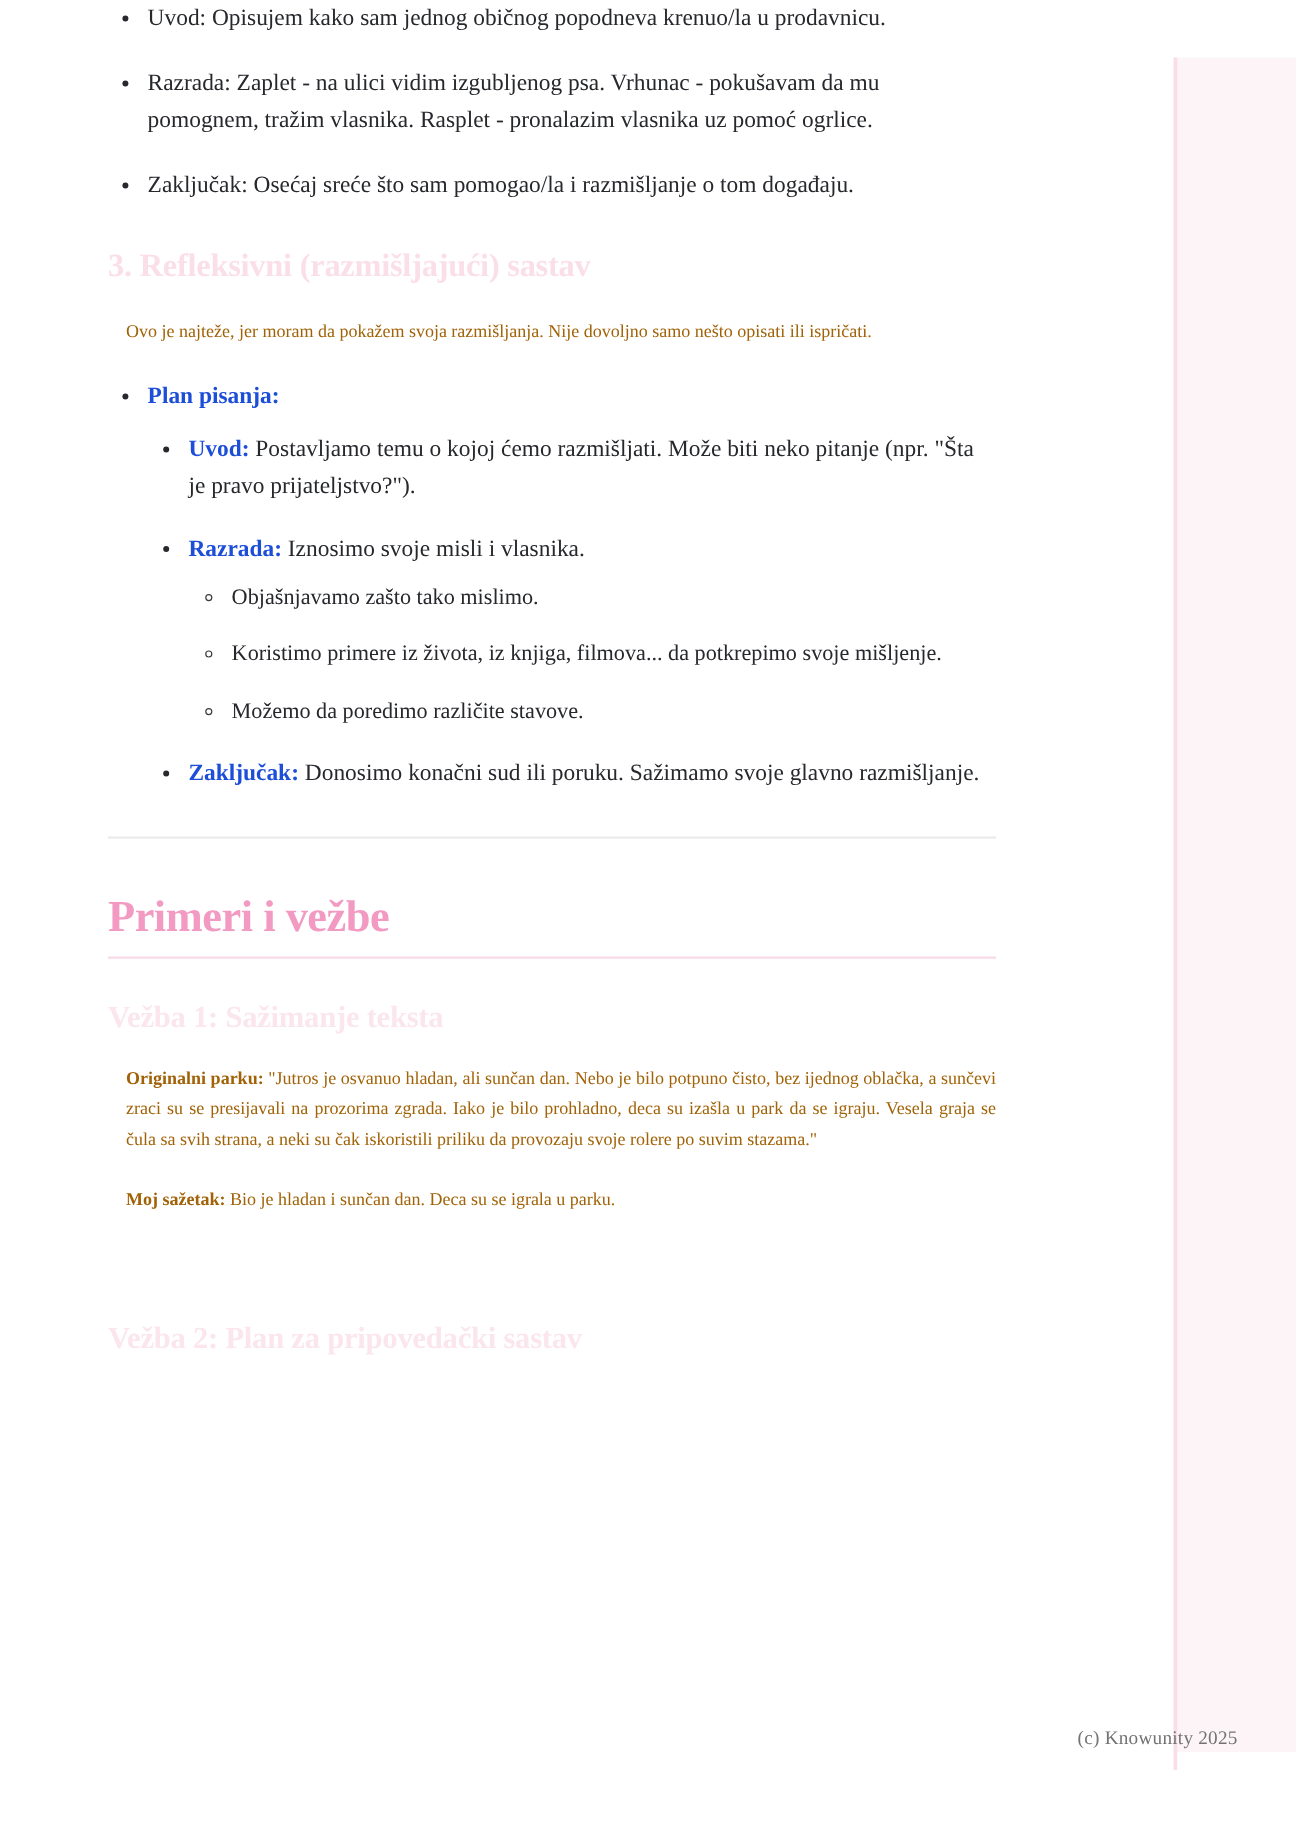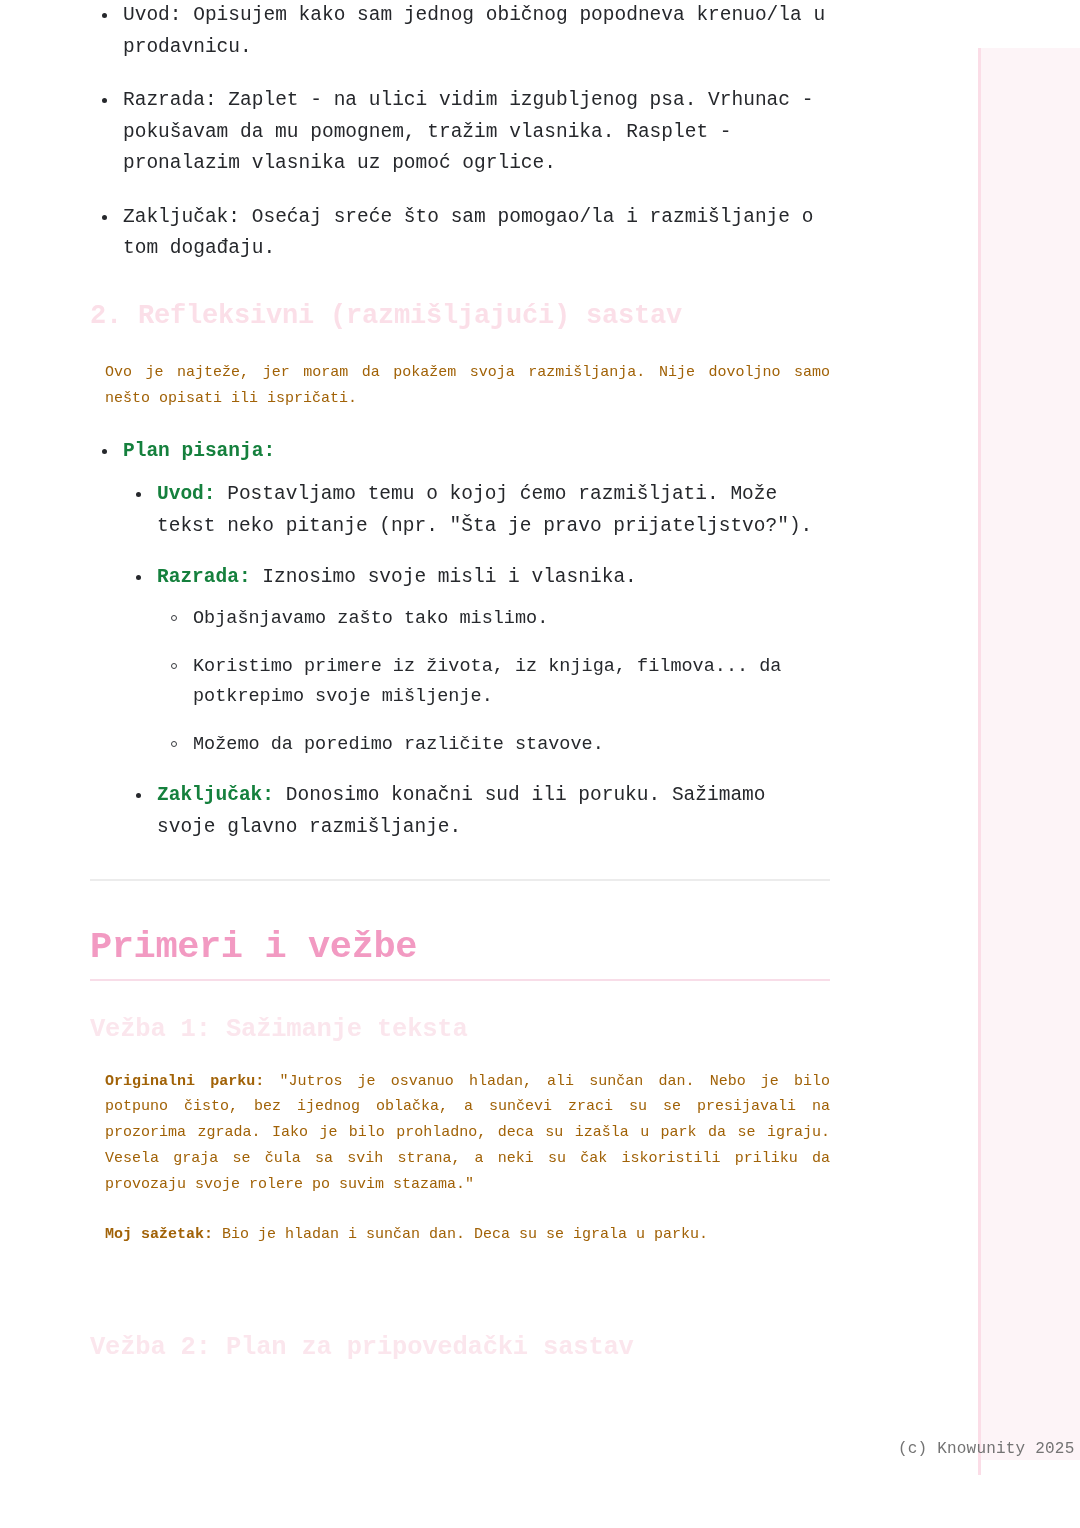--- a/index.html
+++ b/index.html
@@ -6,21 +6,21 @@
   html, body {
     margin: 0;
     padding: 0;
     background: #ffffff;
   }
   .page {
     position: relative;
     width: 1080px;
     height: 1528px;
     background: #ffffff;
-    font-family: Liberation Mono, monospace;
+    font-family: Liberation Serif, serif;
     overflow: hidden;
   }
 
   
   .right-panel {
     position: absolute;
     top: 48px;
     left: 978px;
     width: 102px;
     height: 1412px;
@@ -111,21 +111,21 @@
     top: 11px;
     width: 6px;
     height: 6px;
     border-radius: 50%;
     border: 1.4px solid #3a3c40;
     background: transparent;
     box-sizing: border-box;
   }
   li b, .bold {
     font-weight: bold;
-    color: #15803d;
+    color: #1d4ed8;
   }
 
   
   .h-faded {
     font-size: 27px;
     font-weight: bold;
     color: #fbdfe8;
     margin: 34px 0 26px 0;
     line-height: 1.3;
     letter-spacing: -0.2px;
@@ -206,31 +206,31 @@
         <span>Uvod:</span><span> Opisujem kako sam jednog običnog popodneva krenuo/la u prodavnicu.</span>
       </li>
       <li>
         <span>Razrada:</span><span> Zaplet - na ulici vidim izgubljenog psa. Vrhunac - pokušavam da mu pomognem, tražim vlasnika. Rasplet - pronalazim vlasnika uz pomoć ogrlice.</span>
       </li>
       <li>
         <span>Zaključak:</span><span> Osećaj sreće što sam pomogao/la i razmišljanje o tom događaju.</span>
       </li>
     </ul>
 
-    <h2 class="h-faded">2. Refleksivni (razmišljajući) sastav</h2>
+    <h2 class="h-faded">3. Refleksivni (razmišljajući) sastav</h2>
 
     <p class="body">Ovo je najteže, jer moram da pokažem svoja razmišljanja. Nije dovoljno samo nešto opisati ili ispričati.</p>
 
     <ul class="lvl1">
       <li>
         <b>Plan pisanja:</b>
 
         <ul class="lvl2">
           <li>
-            <b>Uvod:</b><span> Postavljamo temu o kojoj ćemo razmišljati. Može tekst neko pitanje (npr. "Šta je pravo prijateljstvo?").</span>
+            <b>Uvod:</b><span> Postavljamo temu o kojoj ćemo razmišljati. Može biti neko pitanje (npr. "Šta je pravo prijateljstvo?").</span>
           </li>
           <li>
             <b>Razrada:</b><span> Iznosimo svoje misli i vlasnika.</span>
             <ul class="lvl3">
               <li>Objašnjavamo zašto tako mislimo.</li>
               <li>Koristimo primere iz života, iz knjiga, filmova... da potkrepimo svoje mišljenje.</li>
               <li>Možemo da poredimo različite stavove.</li>
             </ul>
           </li>
           <li>

